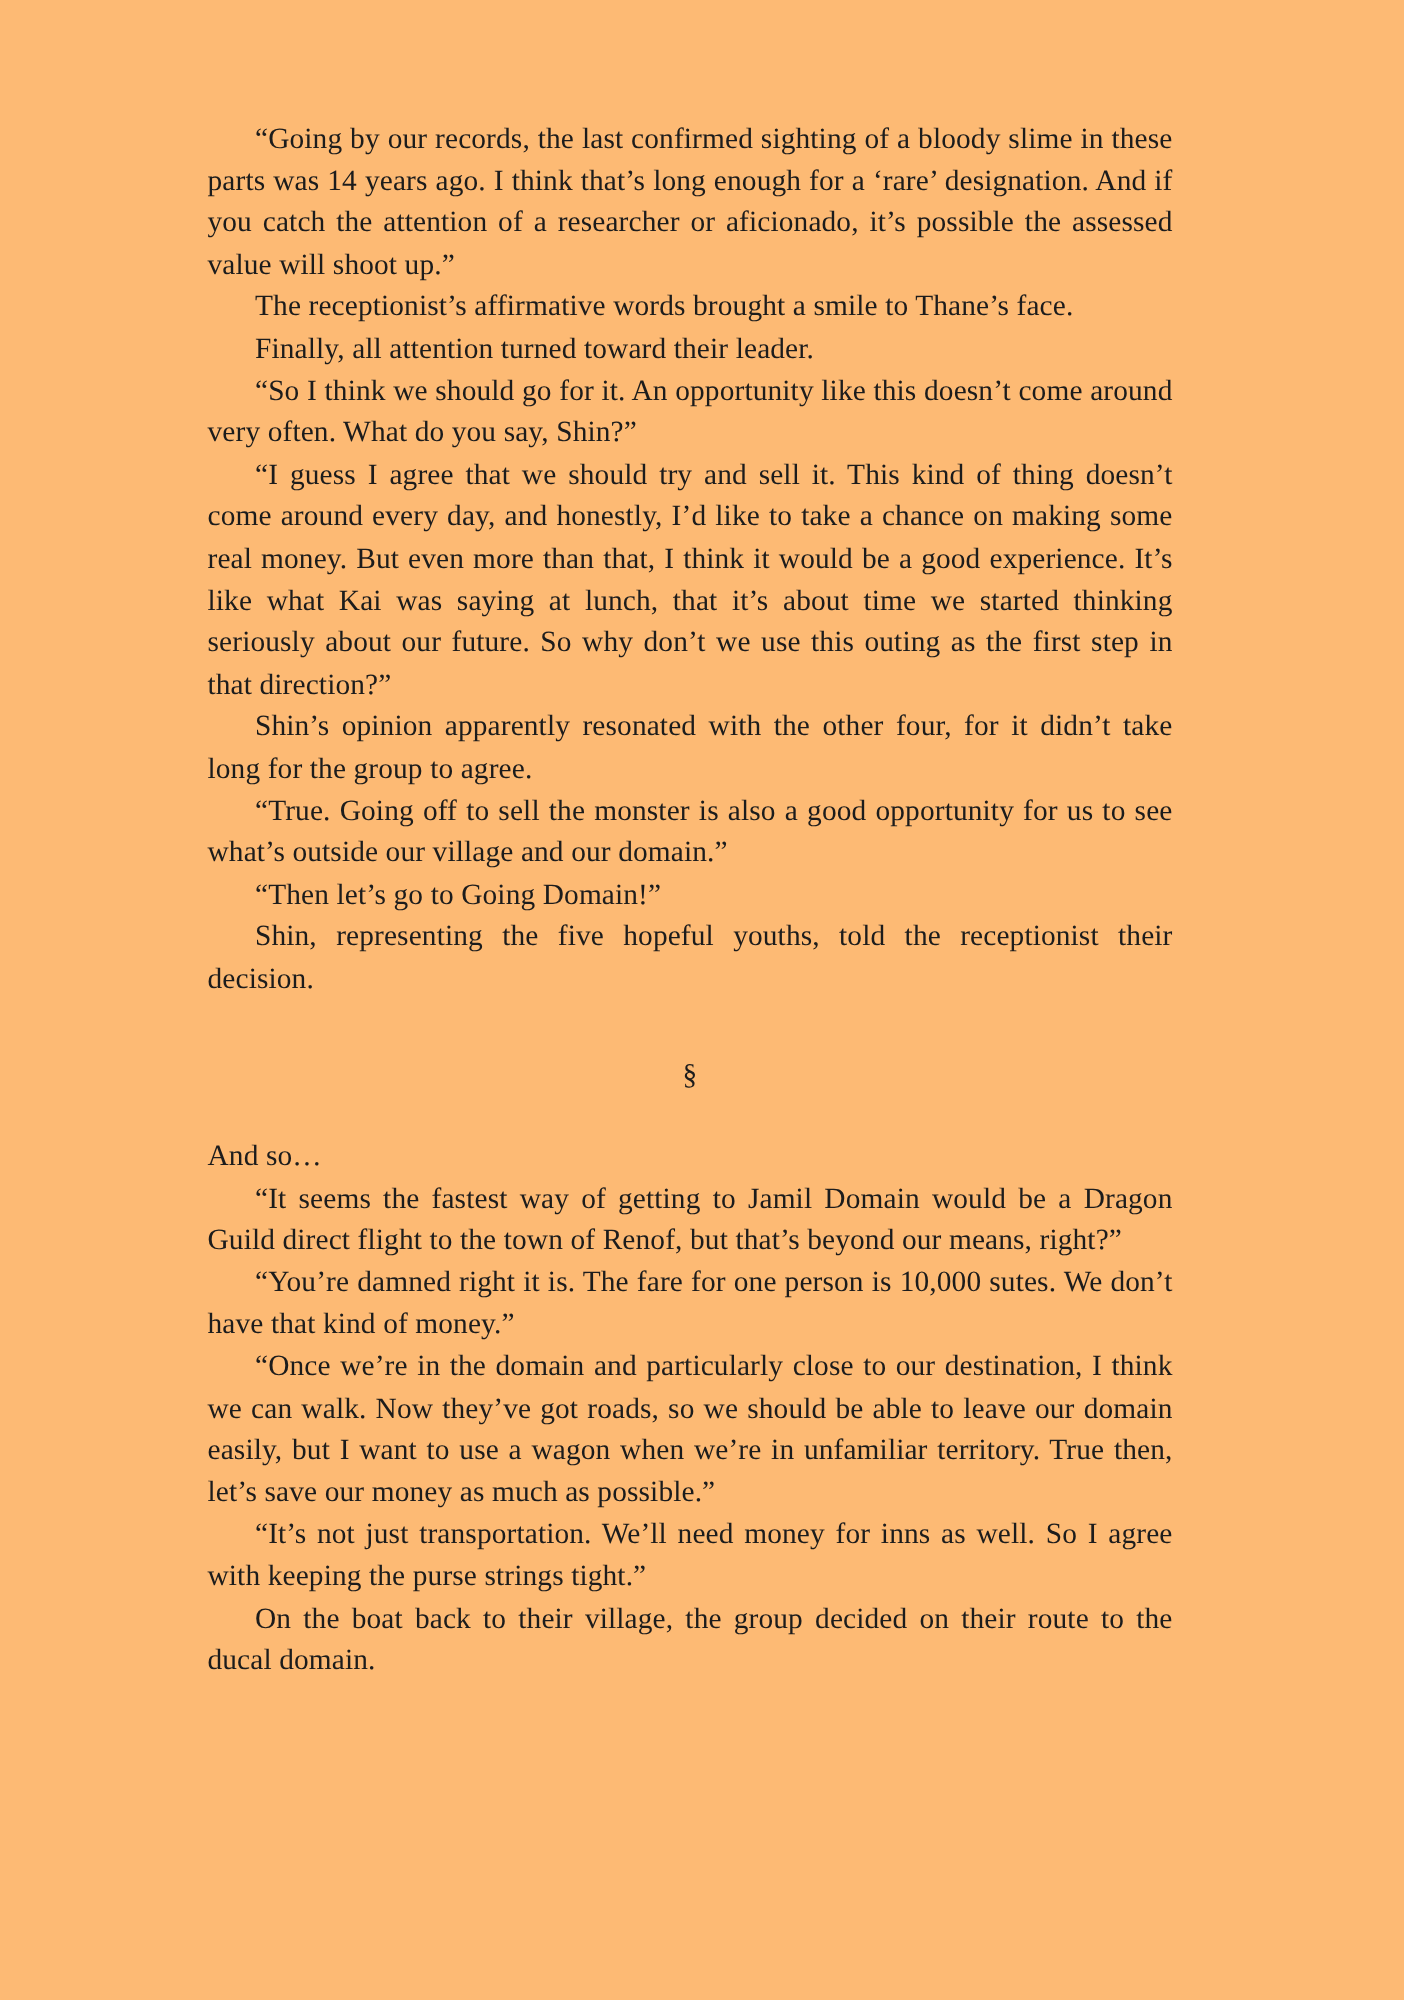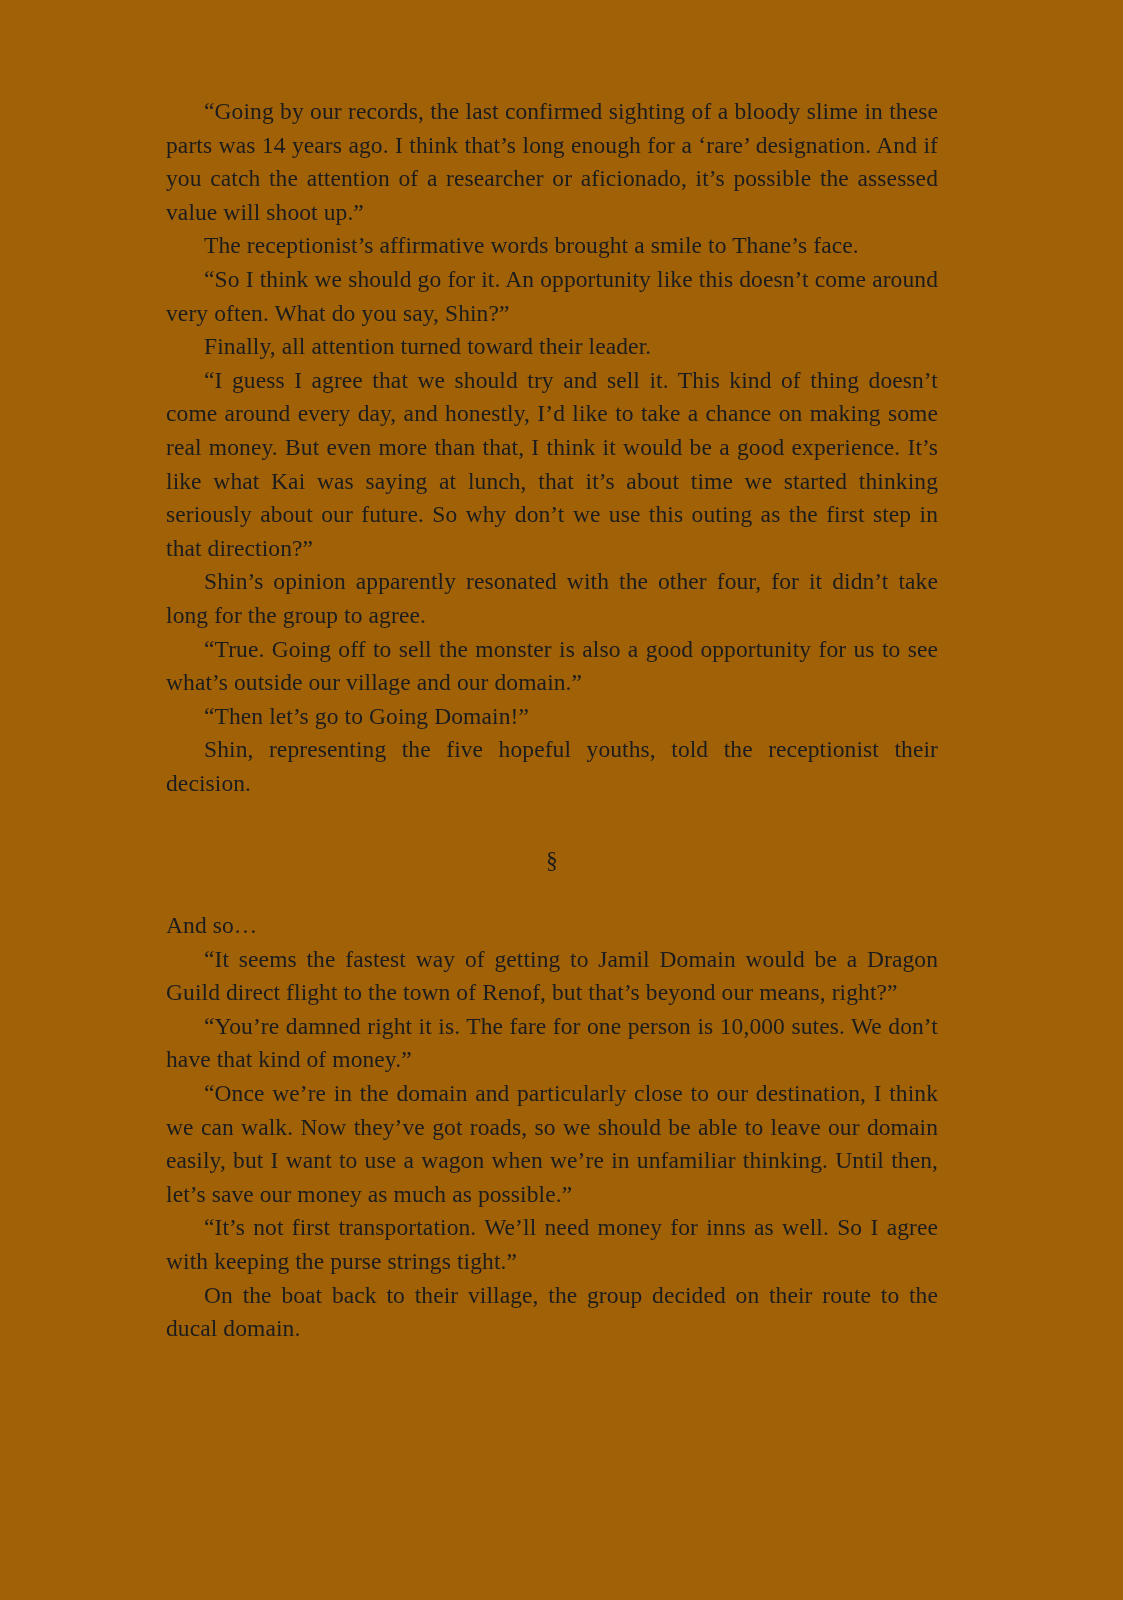--- a/index.html
+++ b/index.html
@@ -10,21 +10,21 @@
   body {
     width: 1123px;
     height: 1600px;
     overflow: hidden;
   }
   .book-page {
     box-sizing: border-box;
     width: 1123px;
     height: 1600px;
     padding: 95px 185px 0 166px;
-    background: #a16207;
+    background: #fdba74;
     font-family: "Liberation Serif", "DejaVu Serif", serif;
     font-size: 23.5px;
     line-height: 33.6px;
     color: #1c1c1c;
   }
   .book-page p {
     margin: 0;
     padding: 0;
     text-align: justify;
     text-indent: 38px;
@@ -39,27 +39,27 @@
     margin-top: 44px;
     margin-bottom: 31px;
   }
 </style>
 </head>
 <body>
 
 <div class="book-page">
   <p>“Going by our records, the last confirmed sighting of a bloody slime in these parts was 14 years ago. I think that’s long enough for a ‘rare’ designation. And if you catch the attention of a researcher or aficionado, it’s possible the assessed value will shoot up.”</p>
   <p>The receptionist’s affirmative words brought a smile to Thane’s face.</p>
+  <p>Finally, all attention turned toward their leader.</p>
   <p>“So I think we should go for it. An opportunity like this doesn’t come around very often. What do you say, Shin?”</p>
-  <p>Finally, all attention turned toward their leader.</p>
   <p>“I guess I agree that we should try and sell it. This kind of thing doesn’t come around every day, and honestly, I’d like to take a chance on making some real money. But even more than that, I think it would be a good experience. It’s like what Kai was saying at lunch, that it’s about time we started thinking seriously about our future. So why don’t we use this outing as the first step in that direction?”</p>
   <p>Shin’s opinion apparently resonated with the other four, for it didn’t take long for the group to agree.</p>
   <p>“True. Going off to sell the monster is also a good opportunity for us to see what’s outside our village and our domain.”</p>
   <p>“Then let’s go to Going Domain!”</p>
   <p>Shin, representing the five hopeful youths, told the receptionist their decision.</p>
   <p class="section-mark">§</p>
   <p class="noindent">And so…</p>
   <p>“It seems the fastest way of getting to Jamil Domain would be a Dragon Guild direct flight to the town of Renof, but that’s beyond our means, right?”</p>
   <p>“You’re damned right it is. The fare for one person is 10,000 sutes. We don’t have that kind of money.”</p>
-  <p>“Once we’re in the domain and particularly close to our destination, I think we can walk. Now they’ve got roads, so we should be able to leave our domain easily, but I want to use a wagon when we’re in unfamiliar thinking. Until then, let’s save our money as much as possible.”</p>
-  <p>“It’s not first transportation. We’ll need money for inns as well. So I agree with keeping the purse strings tight.”</p>
+  <p>“Once we’re in the domain and particularly close to our destination, I think we can walk. Now they’ve got roads, so we should be able to leave our domain easily, but I want to use a wagon when we’re in unfamiliar territory. True then, let’s save our money as much as possible.”</p>
+  <p>“It’s not just transportation. We’ll need money for inns as well. So I agree with keeping the purse strings tight.”</p>
   <p>On the boat back to their village, the group decided on their route to the ducal domain.</p>
 </div>
 
 </body></html>

